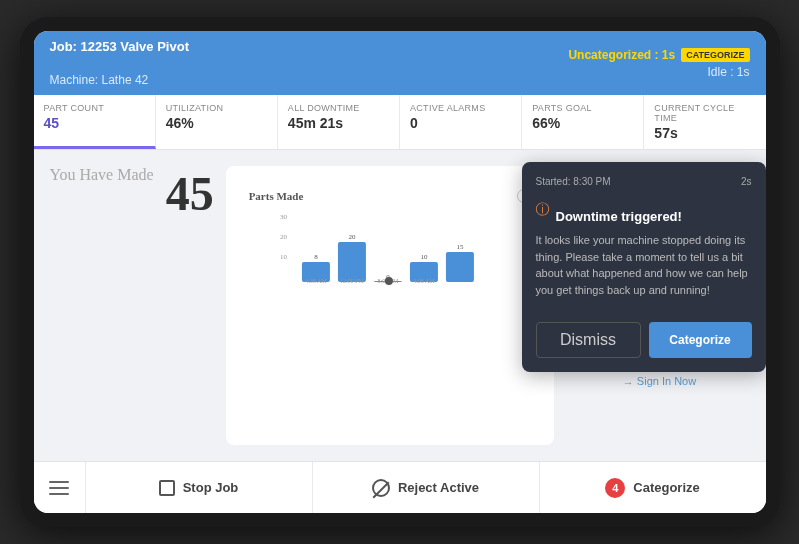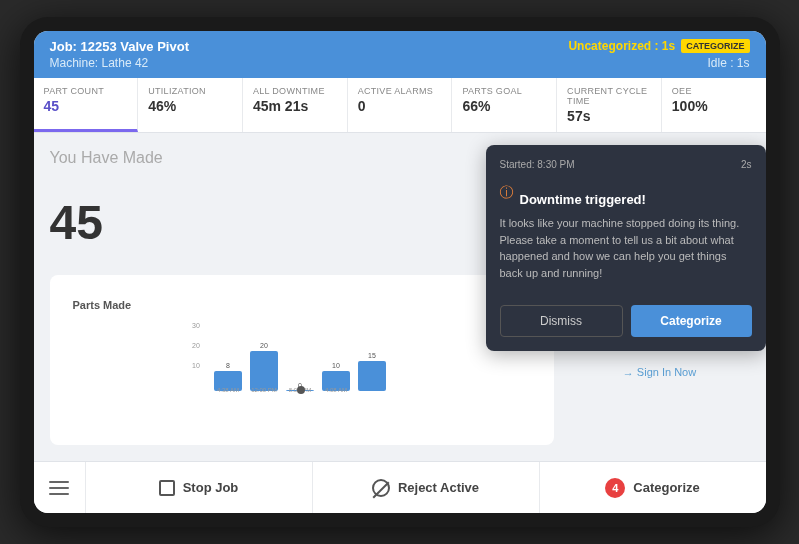--- a/index.html
+++ b/index.html
@@ -39,21 +39,21 @@
       flex-shrink: 0;
     }
     .header-left .job-title {
       color: #fff;
       font-size: 13px;
       font-weight: 600;
     }
     .header-left .machine-title {
       color: #d8eaf8;
       font-size: 12px;
-      margin-top: 2px;
+      margin-top: 19px;
     }
     .header-right {
       display: flex;
       flex-direction: column;
       align-items: flex-end;
       gap: 3px;
     }
     .header-right .uncategorized-row {
       display: flex;
       align-items: center;
@@ -112,22 +112,23 @@
       flex: 1;
       display: flex;
       position: relative;
       padding: 16px;
       gap: 16px;
       overflow: hidden;
     }
     .left-panel {
       flex: 1;
       display: flex;
-      flex-direction: column;
-      gap: 28px;
+      flex-direction: row;
+      gap: 12px;
+      font-family: Liberation Serif, serif;
     }
     .you-have-made {
       color: #aaa;
       font-size: 16px;
       font-weight: 400;
     }
     .part-count-big {
       font-size: 48px;
       font-weight: 700;
       color: #333;
@@ -212,21 +213,21 @@
       color: #5a9fd4;
       display: flex;
       align-items: center;
       gap: 4px;
     }
     
     .downtime-popup {
       position: absolute;
       top: 12px;
       right: 0;
-      width: 280px;
+      width: 244px;
       background: #2d3340;
       border-radius: 8px;
       padding: 14px;
       box-shadow: 0 4px 20px rgba(0,0,0,0.3);
       z-index: 10;
     }
     .popup-header-row {
       display: flex;
       justify-content: space-between;
       align-items: center;
@@ -266,21 +267,21 @@
       display: flex;
       gap: 8px;
     }
     .popup-dismiss {
       flex: 1;
       padding: 8px;
       background: transparent;
       border: 1px solid #555;
       border-radius: 4px;
       color: #ccc;
-      font-size: 12px;
+      font-size: 16px;
       cursor: pointer;
       text-align: center;
     }
     .popup-categorize {
       flex: 1;
       padding: 8px;
       background: #4a90d9;
       border: none;
       border-radius: 4px;
       color: #fff;
@@ -405,24 +406,20 @@
         <div class="metric-value">0</div>
       </div>
       <div class="metric-item">
         <div class="metric-label">Parts Goal</div>
         <div class="metric-value">66%</div>
       </div>
       <div class="metric-item">
         <div class="metric-label">Current Cycle Time</div>
         <div class="metric-value">57s</div>
       </div>
-      <div class="metric-item">
-        <div class="metric-label">OEE</div>
-        <div class="metric-value">100%</div>
-      </div>
     </div>
 
     <div class="main-content">
 
       <div class="left-panel">
         <div class="you-have-made">You Have Made</div>
         <div class="part-count-big">45</div>
 
         <div class="chart-area">
           <div class="chart-title-row">

